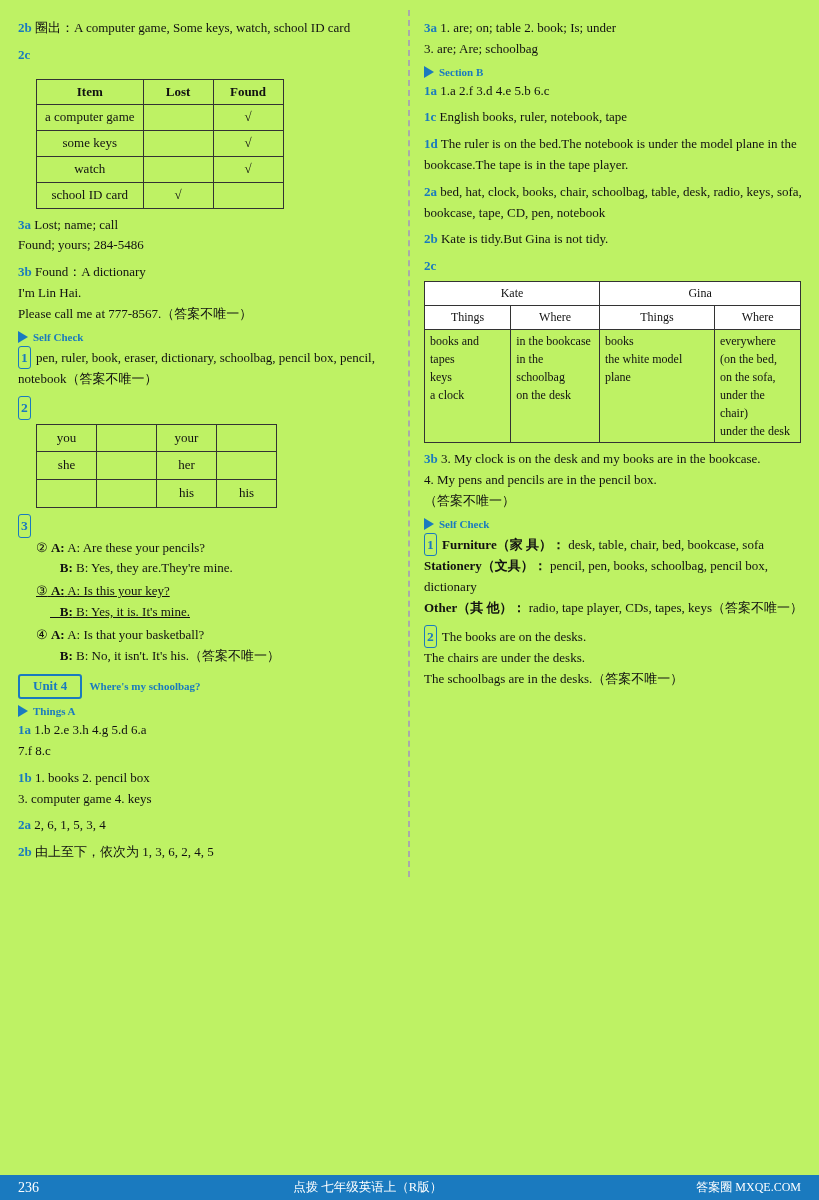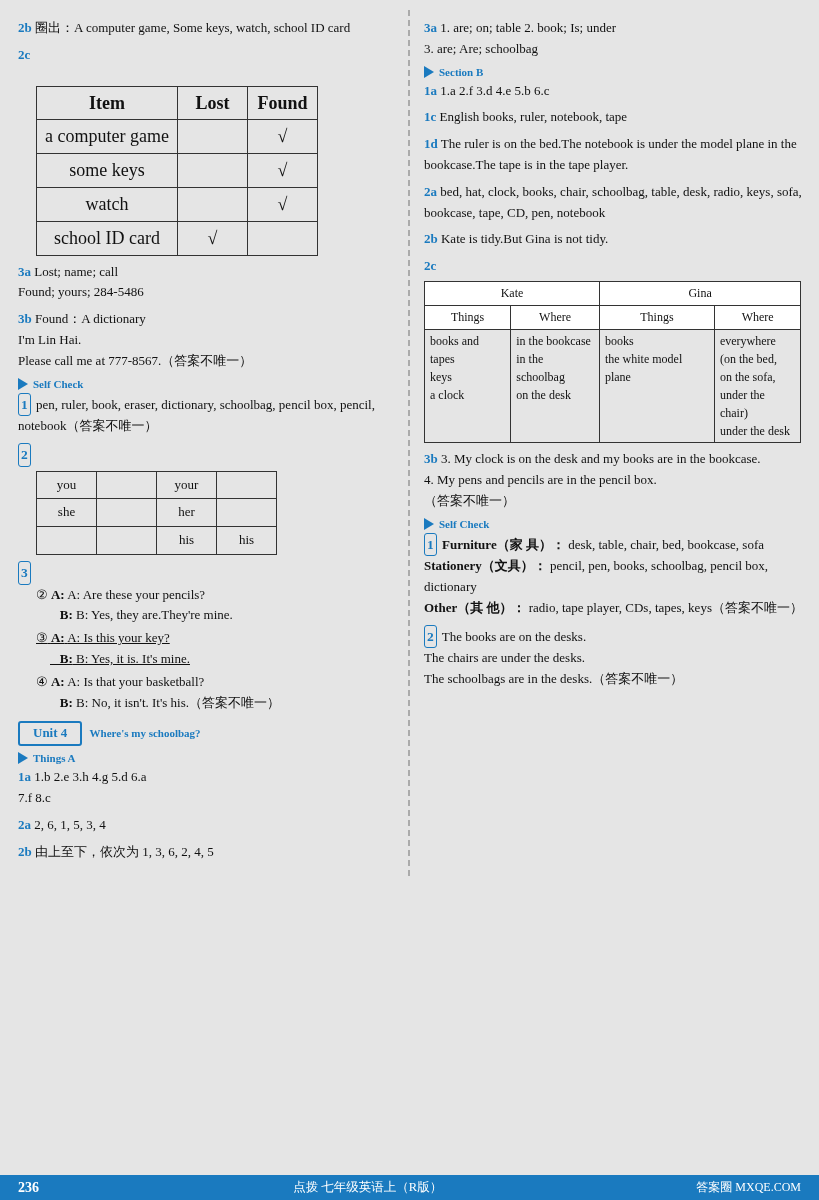--- a/index.html
+++ b/index.html
@@ -8,21 +8,21 @@
       min-height: 1200px;
       background: #fff;
       font-family: "SimSun", "宋体", serif;
       font-size: 13px;
       color: #111;
       position: relative;
     }
     .page-container {
       width: 819px;
       min-height: 1200px;
-      background: #e5e5e5;
+      background: #bef264;
       padding: 10px 0 30px 0;
       position: relative;
     }
     .two-col {
       display: flex;
       flex-direction: row;
       width: 100%;
     }
     .col-left {
       width: 410px;
@@ -55,22 +55,22 @@
     }
     .entry {
       margin-bottom: 6px;
       line-height: 1.6;
     }
     .indent {
       margin-left: 18px;
     }
     table.check-table {
       border-collapse: collapse;
-      margin: 20px 0 6px 18px;
-      font-size: 18px;
+      margin: 13px 0 6px 18px;
+      font-size: 13px;
     }
     table.check-table td, table.check-table th {
       border: 1.5px solid #333;
       padding: 2px 8px;
       min-width: 70px;
       text-align: center;
     }
     table.check-table th {
       font-weight: bold;
     }
@@ -133,21 +133,21 @@
       width: 100%;
       background: #1a7abf;
       color: #fff;
       font-size: 12.5px;
       padding: 4px 18px;
       display: flex;
       align-items: center;
       justify-content: space-between;
     }
     .footer-bar .page-num {
-      font-weight: bold;
+      font-weight: normal;
       font-size: 14px;
       text-align: right;
     }
     .bold-q {
       font-weight: bold;
     }
     .b-label {
       font-weight: bold;
       color: #111;
     }
@@ -283,20 +283,25 @@
         <span class="triangle-icon"></span>
         <span class="bold-label">Things A</span>
       </div>
 
       <div class="entry">
         <span class="section-label">1a</span>
         <span>1.b  2.e  3.h  4.g  5.d  6.a</span><br>
         <span>7.f  8.c</span>
       </div>
 
+      <div class="entry">
+        <span class="section-label">1b</span>
+        <span>1. books   2. pencil box</span><br>
+        <span>3. computer game   4. keys</span>
+      </div>
 
       <div class="entry">
         <span class="section-label">2a</span>
         <span>2, 6, 1, 5, 3, 4</span>
       </div>
 
       <div class="entry">
         <span class="section-label">2b</span>
         <span>由上至下，依次为 1, 3, 6, 2, 4, 5</span>
       </div>

